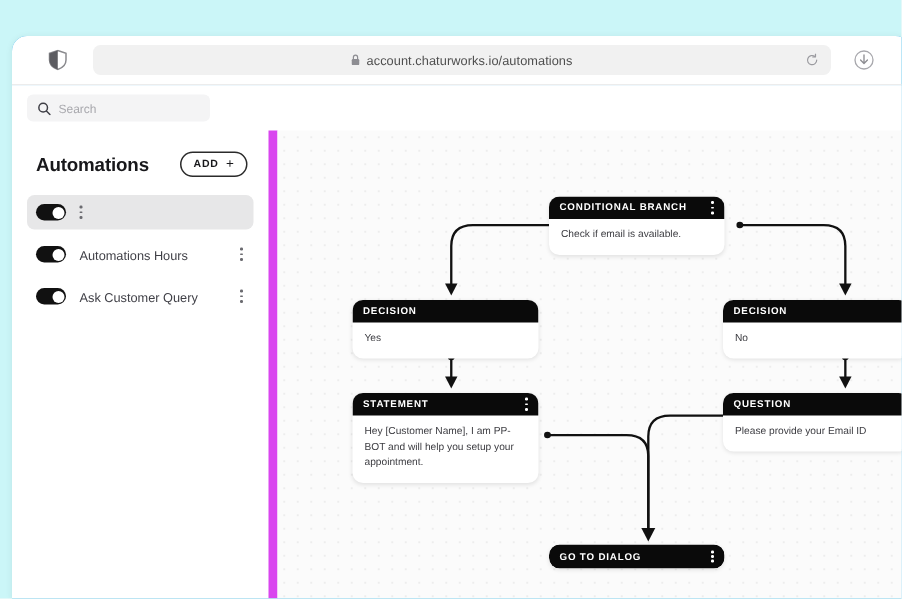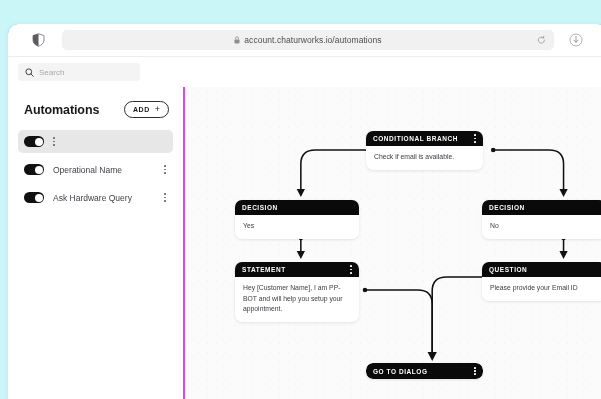--- a/index.html
+++ b/index.html
@@ -114,21 +114,21 @@
     flex: 1 1 auto;
     display: flex;
     min-height: 0;
   }
 
   
   #sidebar {
     width: 177px;
     flex: 0 0 auto;
     background: #ffffff;
-    border-right: 2px solid #d946ef;
+    border-right: 6px solid #d946ef;
     padding: 14px 10px 0 10px;
   }
   #sidebar-head {
     display: flex;
     align-items: center;
     justify-content: space-between;
     padding: 0 4px 0 6px;
     margin-bottom: 12px;
   }
   #sidebar-title {
@@ -332,33 +332,33 @@
                 <i></i>
                 <i></i>
                 <i></i>
               </span>
           </div>
 
           <div class="automation-item">
             <div class="toggle on">
                 <span class="knob"></span>
               </div>
-            <span class="automation-label">Operational Name</span>
+            <span class="automation-label">Automations Hours</span>
             <span class="kebab-vert">
                 <i></i>
                 <i></i>
                 <i></i>
               </span>
           </div>
 
           <div class="automation-item">
             <div class="toggle on">
                 <span class="knob"></span>
               </div>
-            <span class="automation-label">Ask Hardware Query</span>
+            <span class="automation-label">Ask Customer Query</span>
             <span class="kebab-vert">
                 <i></i>
                 <i></i>
                 <i></i>
               </span>
           </div>
 
 
         </div>
       </div>

